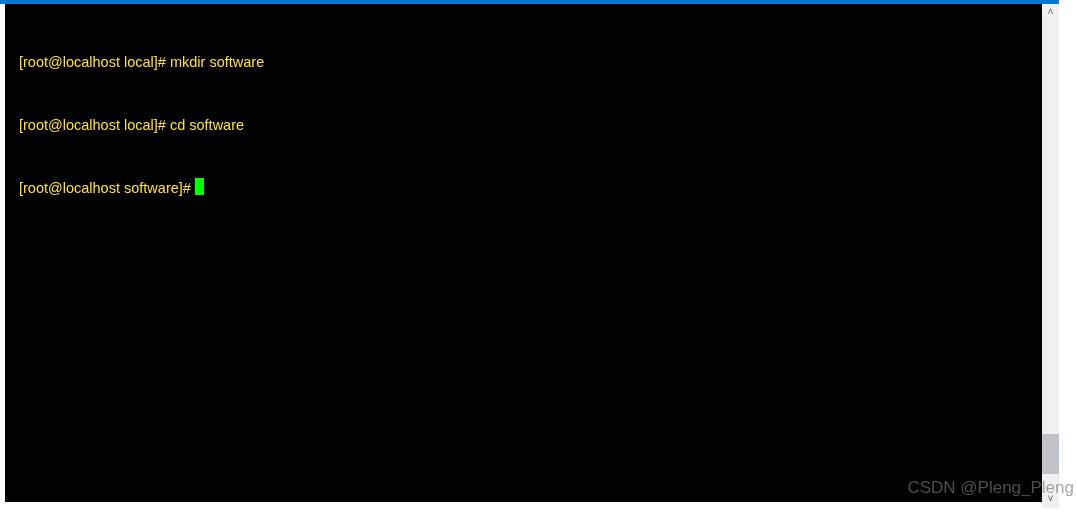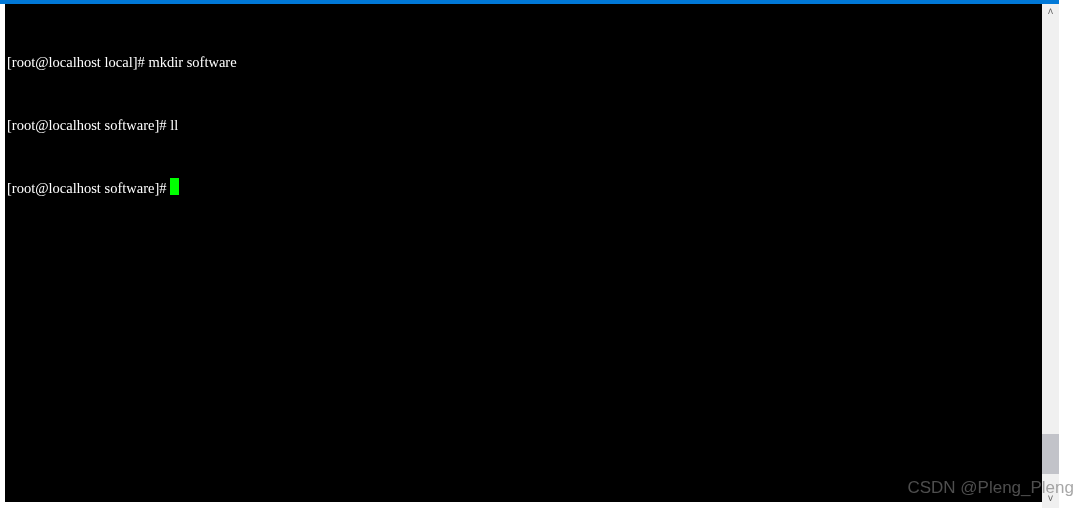--- a/index.html
+++ b/index.html
@@ -31,26 +31,26 @@
       height: 4px;
       background: #0078d7;
     }
     .terminal {
       position: absolute;
       top: 4px;
       left: 5px;
       width: 1049px;
       height: 498px;
       background: #000000;
-      color: #ffffff;
+      color: #fde047;
       font-size: 14.5px;
       line-height: 21px;
-      padding: 6px 2px;
+      padding: 6px 14px;
       white-space: pre;
-      font-family: Liberation Serif, serif;
+      font-family: Liberation Sans, sans-serif;
     }
     .line {
       display: block;
     }
     .cursor {
       display: inline-block;
       width: 9px;
       height: 17px;
       background: #00ff00;
       vertical-align: text-bottom;
@@ -109,21 +109,21 @@
     }
   </style>
 </head>
 <body>
 
 <div class="window">
   <div class="titlebar"></div>
 
   <div class="terminal">
     <span class="line"><span>[root@localhost local]# </span><span>mkdir software</span></span>
-    <span class="line"><span>[root@localhost software]# </span><span>ll</span></span>
+    <span class="line"><span>[root@localhost local]# </span><span>cd software</span></span>
     <span class="line"><span>[root@localhost software]# </span><span class="cursor"></span></span>
   </div>
 
   <div class="scrollbar-track">
     <div class="scroll-up">
         <span>˄</span>
       </div>
     <div class="scroll-thumb"></div>
     <div class="scroll-down">
         <span>˅</span>

